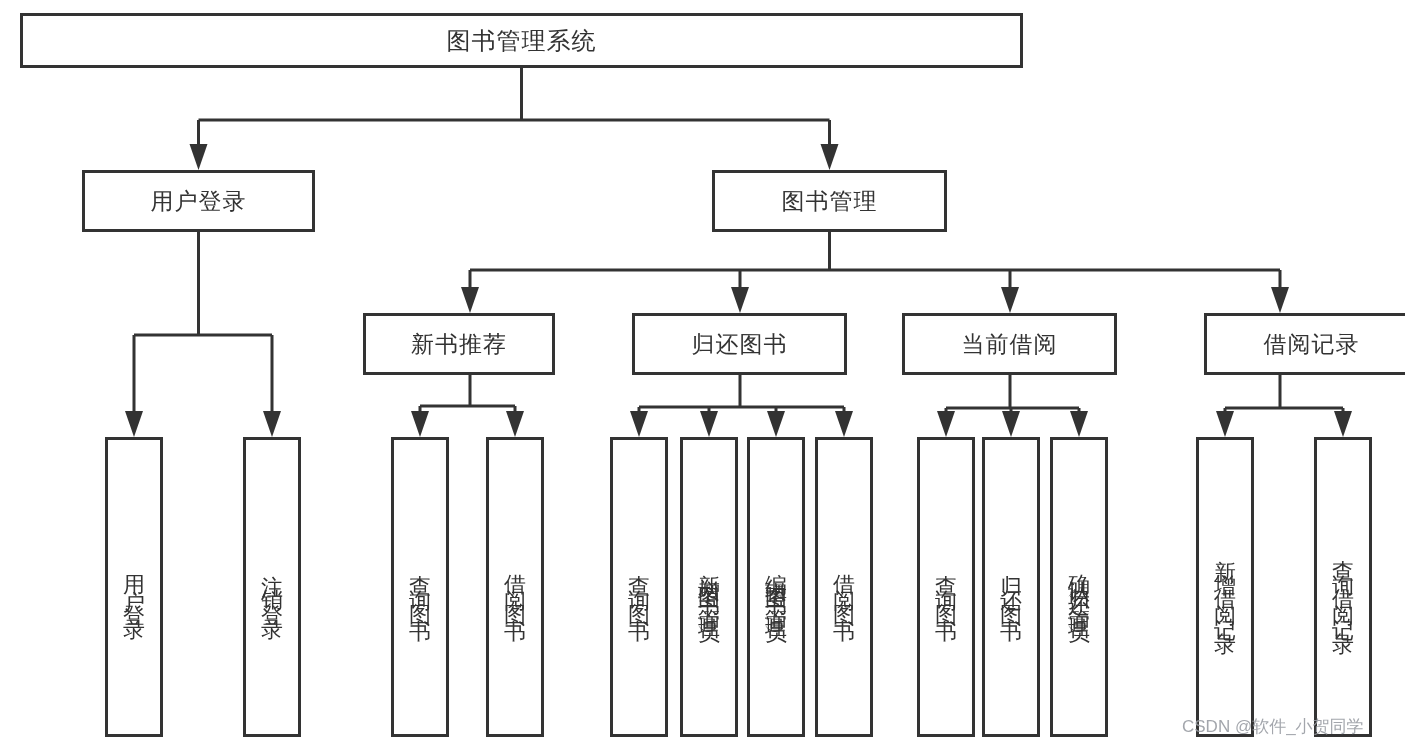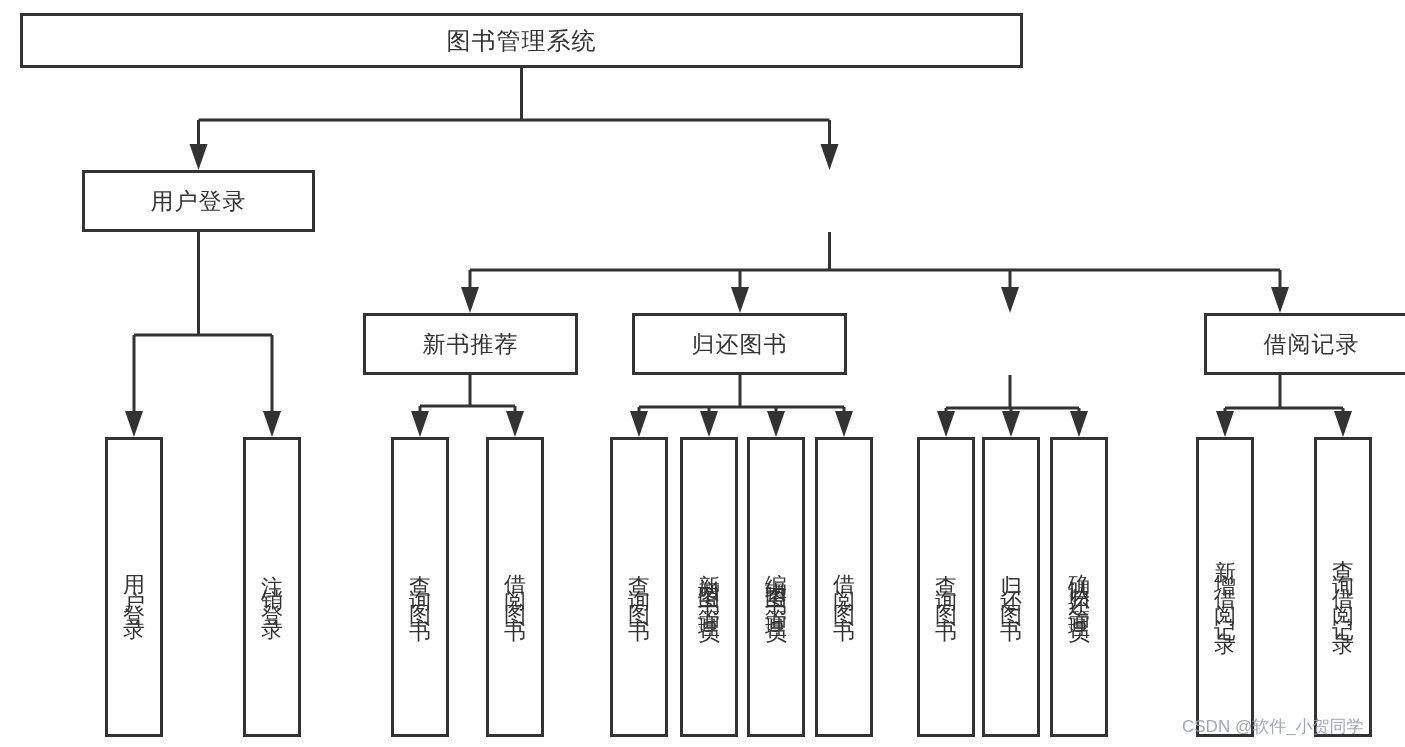--- a/index.html
+++ b/index.html
@@ -106,26 +106,32 @@
     </g>
   </svg>
 
   <div class="box hbox root-box" style="left:20px; top:13px; width:1003px; height:55px;">
     <span>图书管理系统</span>
   </div>
 
   <div class="box hbox" style="left:82px; top:170px; width:233px; height:62px;">
     <span>用户登录</span>
   </div>
+  <div class="box hbox" style="left:712px; top:170px; width:235px; height:62px;">
+    <span>图书管理</span>
+  </div>
 
-  <div class="box hbox" style="left:363px; top:313px; width:215px; height:62px;">
+  <div class="box hbox" style="left:363px; top:313px; width:192px; height:62px;">
     <span>新书推荐</span>
   </div>
   <div class="box hbox" style="left:632px; top:313px; width:215px; height:62px;">
     <span>归还图书</span>
+  </div>
+  <div class="box hbox" style="left:902px; top:313px; width:215px; height:62px;">
+    <span>当前借阅</span>
   </div>
   <div class="box hbox" style="left:1172px; top:313px; width:215px; height:62px;margin-left:32px;">
     <span>借阅记录</span>
   </div>
 
   <div class="box leaf" style="left:105px;">
     <span>用户登录</span>
   </div>
   <div class="box leaf" style="left:243px;">
     <span>注销登录</span>

